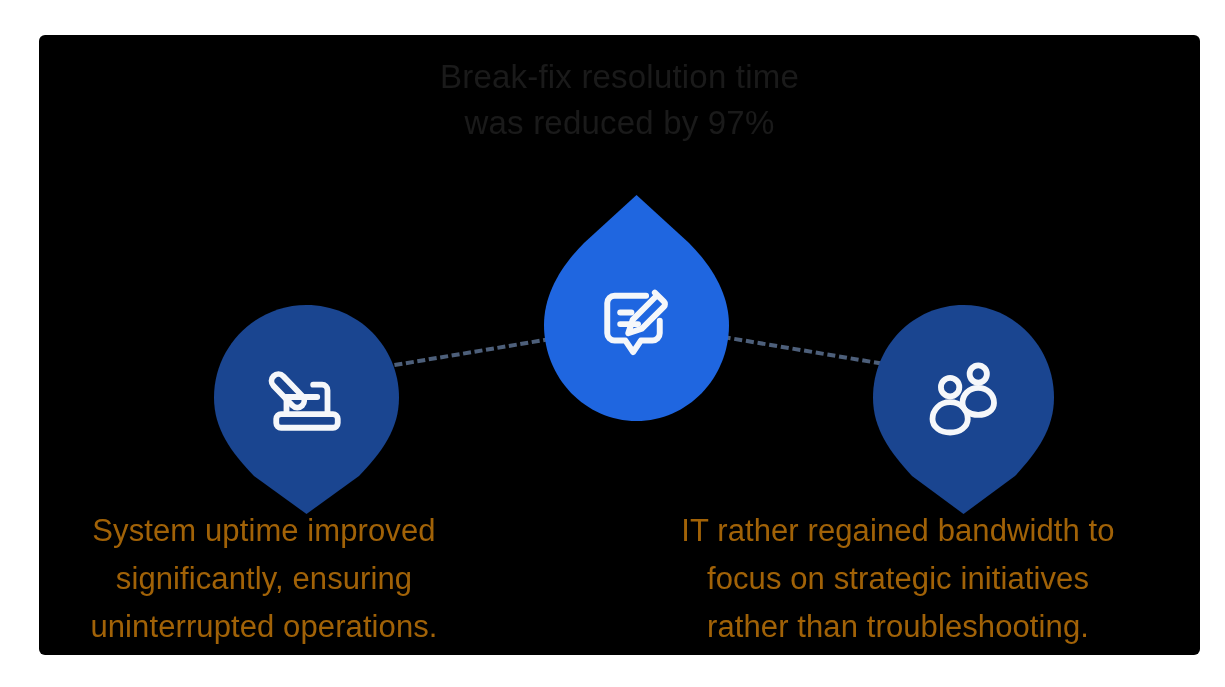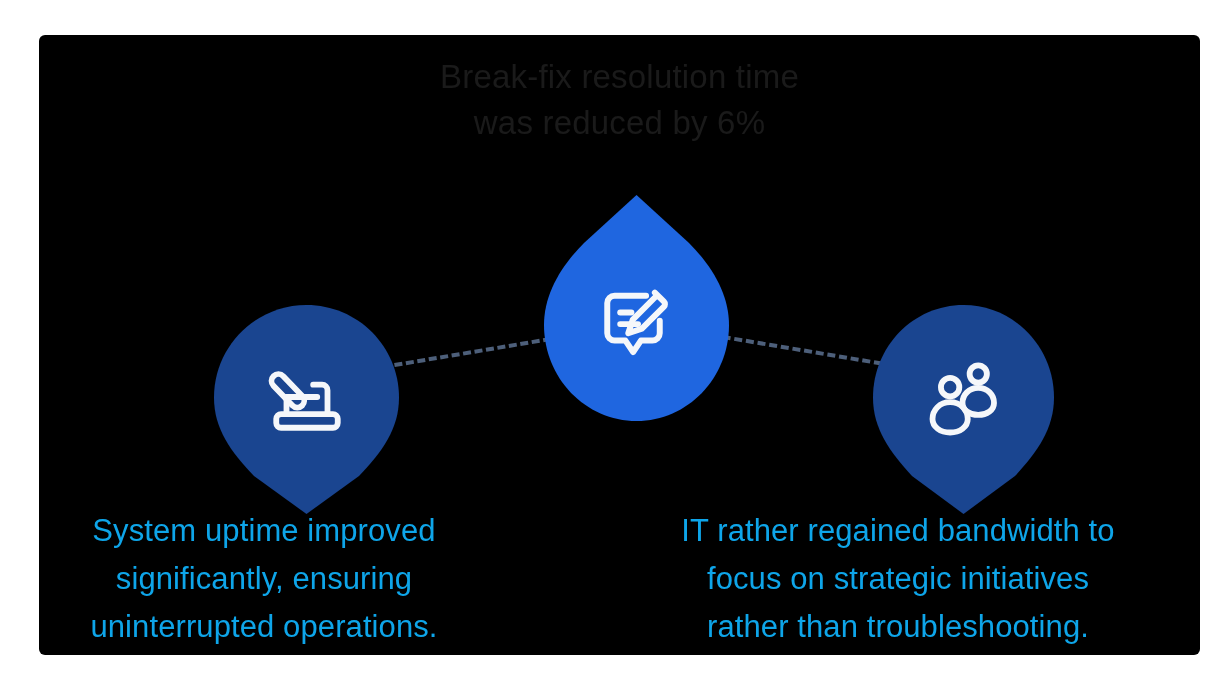--- a/index.html
+++ b/index.html
@@ -97,21 +97,21 @@
     left: 834px;
     top: 270px;
     width: 181px;
     height: 209px;
   }
   #pin-right .pin-icon { margin-top: -24px; }
 
   
   .caption {
     position: absolute;
-    color: #0ea5e9;
+    color: #a16207;
     font-size: 31px;
     font-weight: 400;
     line-height: 48px;
     text-align: center;
     white-space: pre-line;
     letter-spacing: 0.1px;
   }
   #caption-left {
     left: -35px;
     top: 472px;
@@ -122,21 +122,21 @@
     top: 472px;
     width: 574px;
   }
 </style>
 </head>
 <body>
 
 <div id="infographic-panel">
 
   <div class="headline">Break-fix resolution time
-was reduced by 6%</div>
+was reduced by 97%</div>
 
   <div class="connector" id="connector-left-center"></div>
   <div class="connector" id="connector-center-right"></div>
 
   <div class="pin" id="pin-left">
     <svg class="pin-shape" viewBox="0 0 185 209">
       <path d="M92.5 0 C41.4 0 0 41.4 0 92.5 C0 124 17 147 40 171 L92.5 209 L145 171 C168 147 185 124 185 92.5 C185 41.4 143.6 0 92.5 0 Z" fill="#1a4590"></path>
     </svg>
     <svg class="pin-icon" width="82" height="82" viewBox="0 0 24 24" fill="none" stroke="#f5f7fa" stroke-width="1.7" stroke-linecap="round" stroke-linejoin="round">
       <rect x="3" y="17" width="18" height="4" rx="1.4"></rect>

